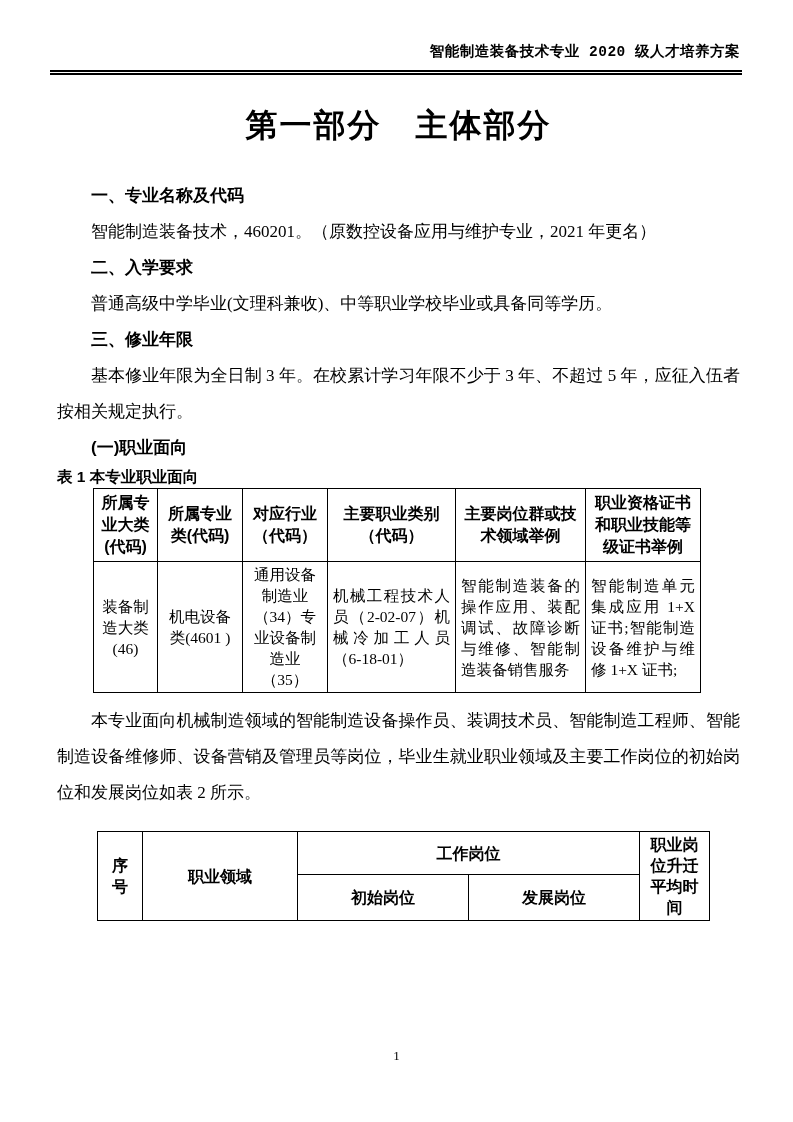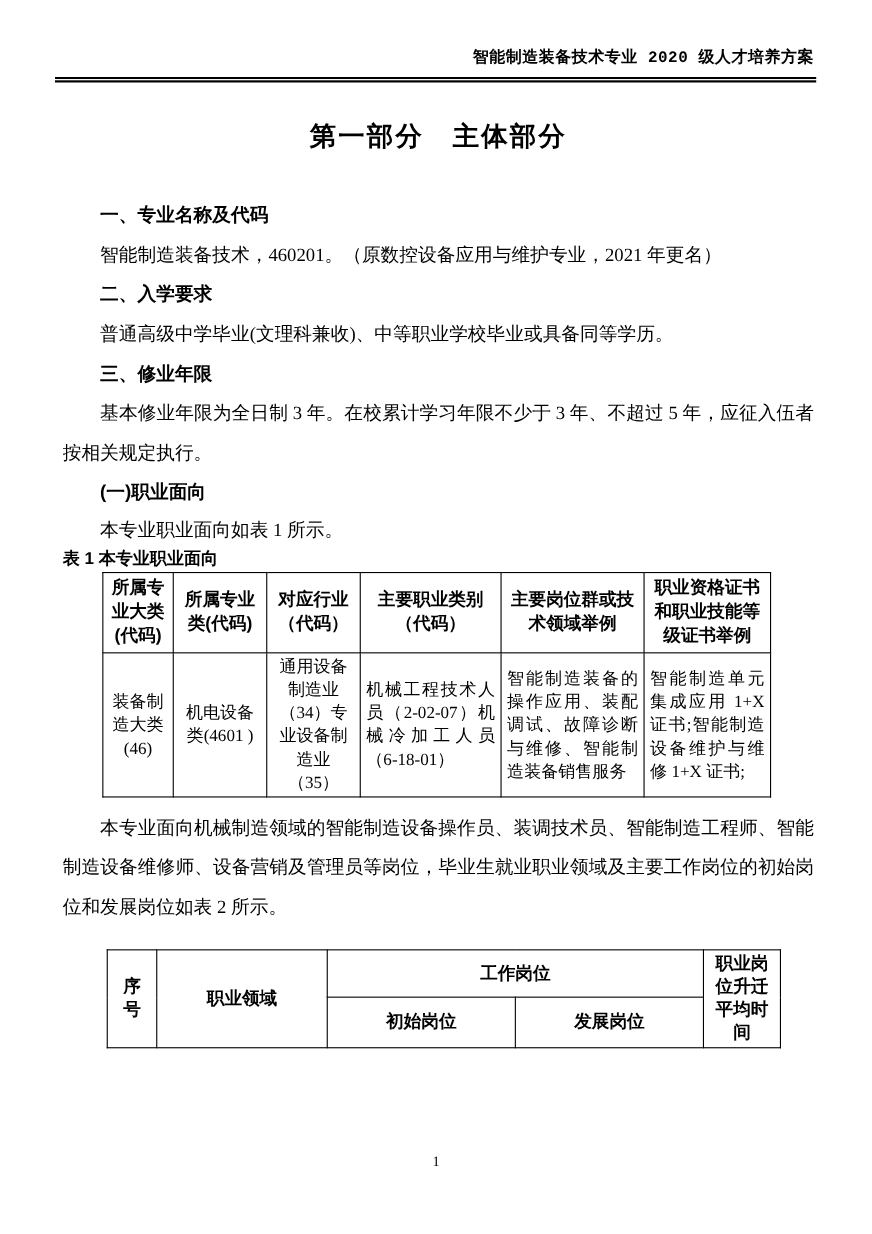--- a/index.html
+++ b/index.html
@@ -26,21 +26,21 @@
   .header-rule .gap{height:1px;background:#fff;}
   .header-rule .thick{height:2.5px;background:#000;}
   
   .content{
     position:absolute;top:78px;left:57px;right:53px;
   }
   .doc-title{
     margin-top:30px;margin-bottom:36px;
     text-align:center;
     font-family:"Liberation Sans","DejaVu Sans",sans-serif;
-    font-weight:bold;font-size:24px;line-height:34px;
+    font-weight:bold;font-size:32px;line-height:34px;
     letter-spacing:2px;
   }
   .sec-heading{
     font-family:"Liberation Sans","DejaVu Sans",sans-serif;
     font-weight:bold;font-size:17px;line-height:36px;
     padding-left:2em;margin:0;
   }
   .para{
     font-size:17px;line-height:36px;margin:0;
     text-indent:2em;text-align:justify;
@@ -106,21 +106,20 @@
     <p class="para">智能制造装备技术，460201。（原数控设备应用与维护专业，2021 年更名）</p>
 
     <p class="sec-heading">二、入学要求</p>
     <p class="para">普通高级中学毕业(文理科兼收)、中等职业学校毕业或具备同等学历。</p>
 
     <p class="sec-heading">三、修业年限</p>
     <p class="para">基本修业年限为全日制 3 年。在校累计学习年限不少于 3 年、不超过 5 年，应征入伍者按相关规定执行。</p>
 
 
     <p class="sec-heading">(一)职业面向</p>
-    <p class="intro">本专业职业面向如表 1 所示。</p>
 
     <p class="tbl-caption">表 1 本专业职业面向</p>
 
     <table class="tbl1">
       <colgroup>
         <col style="width:64px">
           <col style="width:85px">
           <col style="width:85px">
         <col style="width:128px">
           <col style="width:130px">

